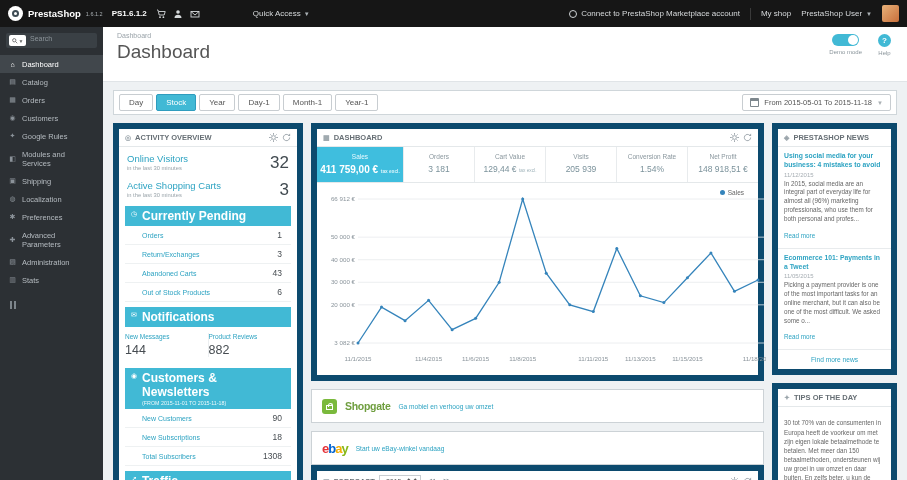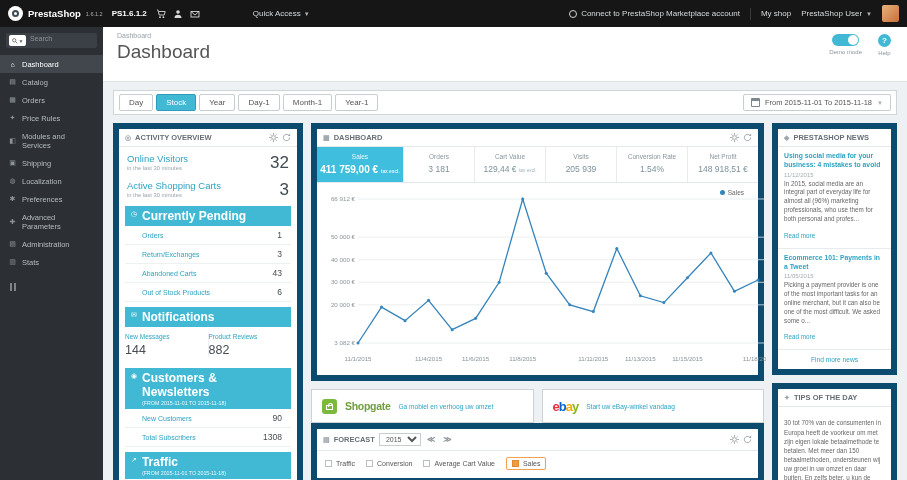--- a/index.html
+++ b/index.html
@@ -98,21 +98,21 @@
   .kpi .k-note{font-size:4.8px;color:#9fb3ba;}
   .kpi.active{flex:1.25;background:#3fbede;}
   .kpi.active .k-label{color:#eafaff;}
   .kpi.active .k-value{color:#fff;font-weight:bold;font-size:10px;}
   .kpi.active .k-note{color:#d9f4fb;}
   .chart-wrap{position:relative;padding:4px 5px 2px;}
   .chart-legend{position:absolute;top:6px;right:14px;font-size:6.5px;color:#666;display:flex;align-items:center;gap:3px;}
   .legend-dot{width:5px;height:5px;border-radius:50%;background:#3584bb;display:inline-block;}
 
   
-  .promos{display:flex;gap:8px;}
+  .promos{display:flex;gap:8px;flex-direction:column;}
   .promo{flex:1;background:#fff;border:1px solid #ccd2d6;display:flex;align-items:center;gap:8px;padding:8px 10px;min-height:34px;}
   .sg-badge{width:15px;height:15px;background:#7ab93c;border-radius:3px;display:flex;align-items:center;justify-content:center;}
   .bag{width:7px;height:5px;border:1px solid #fff;position:relative;margin-top:3px;}
   .bag::before{content:'';position:absolute;top:-3px;left:1px;width:3px;height:3px;border:1px solid #fff;border-bottom:none;border-radius:3px 3px 0 0;}
   .sg-name{font-size:10.5px;font-weight:bold;color:#6f9e3f;letter-spacing:-0.3px;}
   .promo-link{font-size:6.6px;color:var(--link);cursor:pointer;}
   .ebay-logo{font-size:13px;font-weight:bold;letter-spacing:-1px;}
   .ebay-e{color:#e53238;} .ebay-b{color:#0064d2;} .ebay-a{color:#f5af02;} .ebay-y{color:#86b817;}
 
   
@@ -213,22 +213,26 @@
     </div>
   <div class="nav-item">
       <i class="nico">▤</i>
       <span>Catalog</span>
     </div>
   <div class="nav-item">
       <i class="nico">▦</i>
       <span>Orders</span>
     </div>
   <div class="nav-item">
+      <i class="nico">◉</i>
+      <span>Customers</span>
+    </div>
+  <div class="nav-item">
       <i class="nico">✦</i>
-      <span>Price Rules</span>
+      <span>Google Rules</span>
     </div>
   <div class="nav-item">
       <i class="nico">◧</i>
       <span>Modules and Services</span>
     </div>
   <div class="nav-item">
       <i class="nico">▣</i>
       <span>Shipping</span>
     </div>
   <div class="nav-item">
@@ -281,21 +285,21 @@
 
     <div class="toolbar">
       <button class="range-btn">Day</button>
       <button class="range-btn active">Stock</button>
       <button class="range-btn">Year</button>
       <button class="range-btn">Day-1</button>
       <button class="range-btn">Month-1</button>
       <button class="range-btn">Year-1</button>
       <span class="date-btn">
         <span class="cal-icon"></span>
-        <span>From 2015-11-01 To 2015-11-18</span>
+        <span>From 2015-05-01 To 2015-11-18</span>
         <span class="caret">▼</span>
       </span>
     </div>
 
     <div class="cols">
 
       <div class="col-left">
         <div class="panel">
           <div class="panel-head">
             <i class="ph-icon">◎</i>
@@ -374,20 +378,24 @@
           <div class="sec-head">
             <i class="sico">◉</i>
             <div>
               <div class="sec-title">Customers &amp; Newsletters</div>
               <div class="sec-sub">(FROM 2015-11-01 TO 2015-11-18)</div>
             </div>
           </div>
           <div class="sec-row">
               <span class="lbl">New Customers</span>
               <span class="val">90</span>
+            </div>
+          <div class="sec-row">
+              <span class="lbl">New Subscriptions</span>
+              <span class="val">18</span>
             </div>
           <div class="sec-row">
               <span class="lbl">Total Subscribers</span>
               <span class="val">1308</span>
             </div>
 
           <div class="sec-head">
             <i class="sico">↗</i>
             <div>
               <div class="sec-title">Traffic</div>

